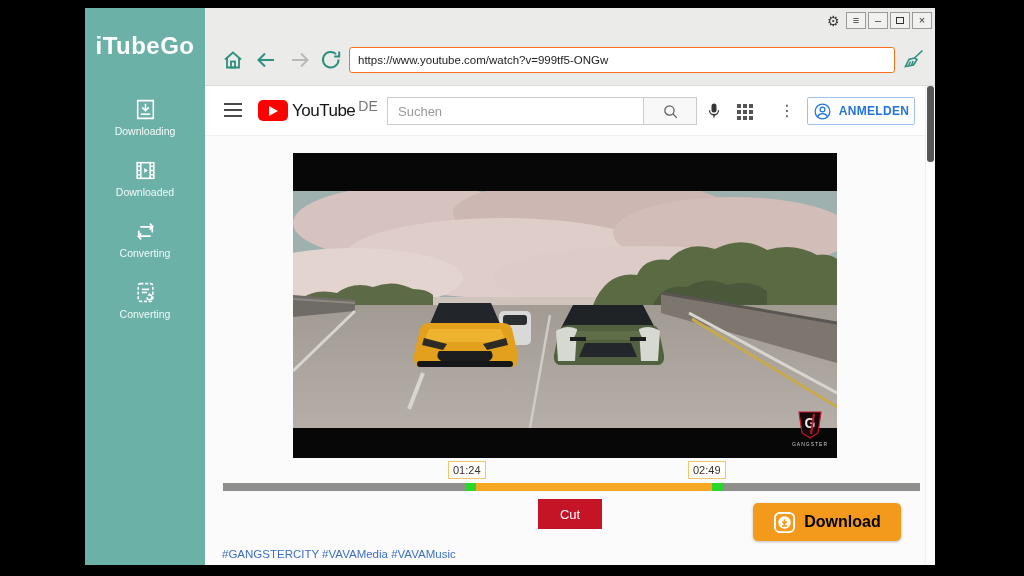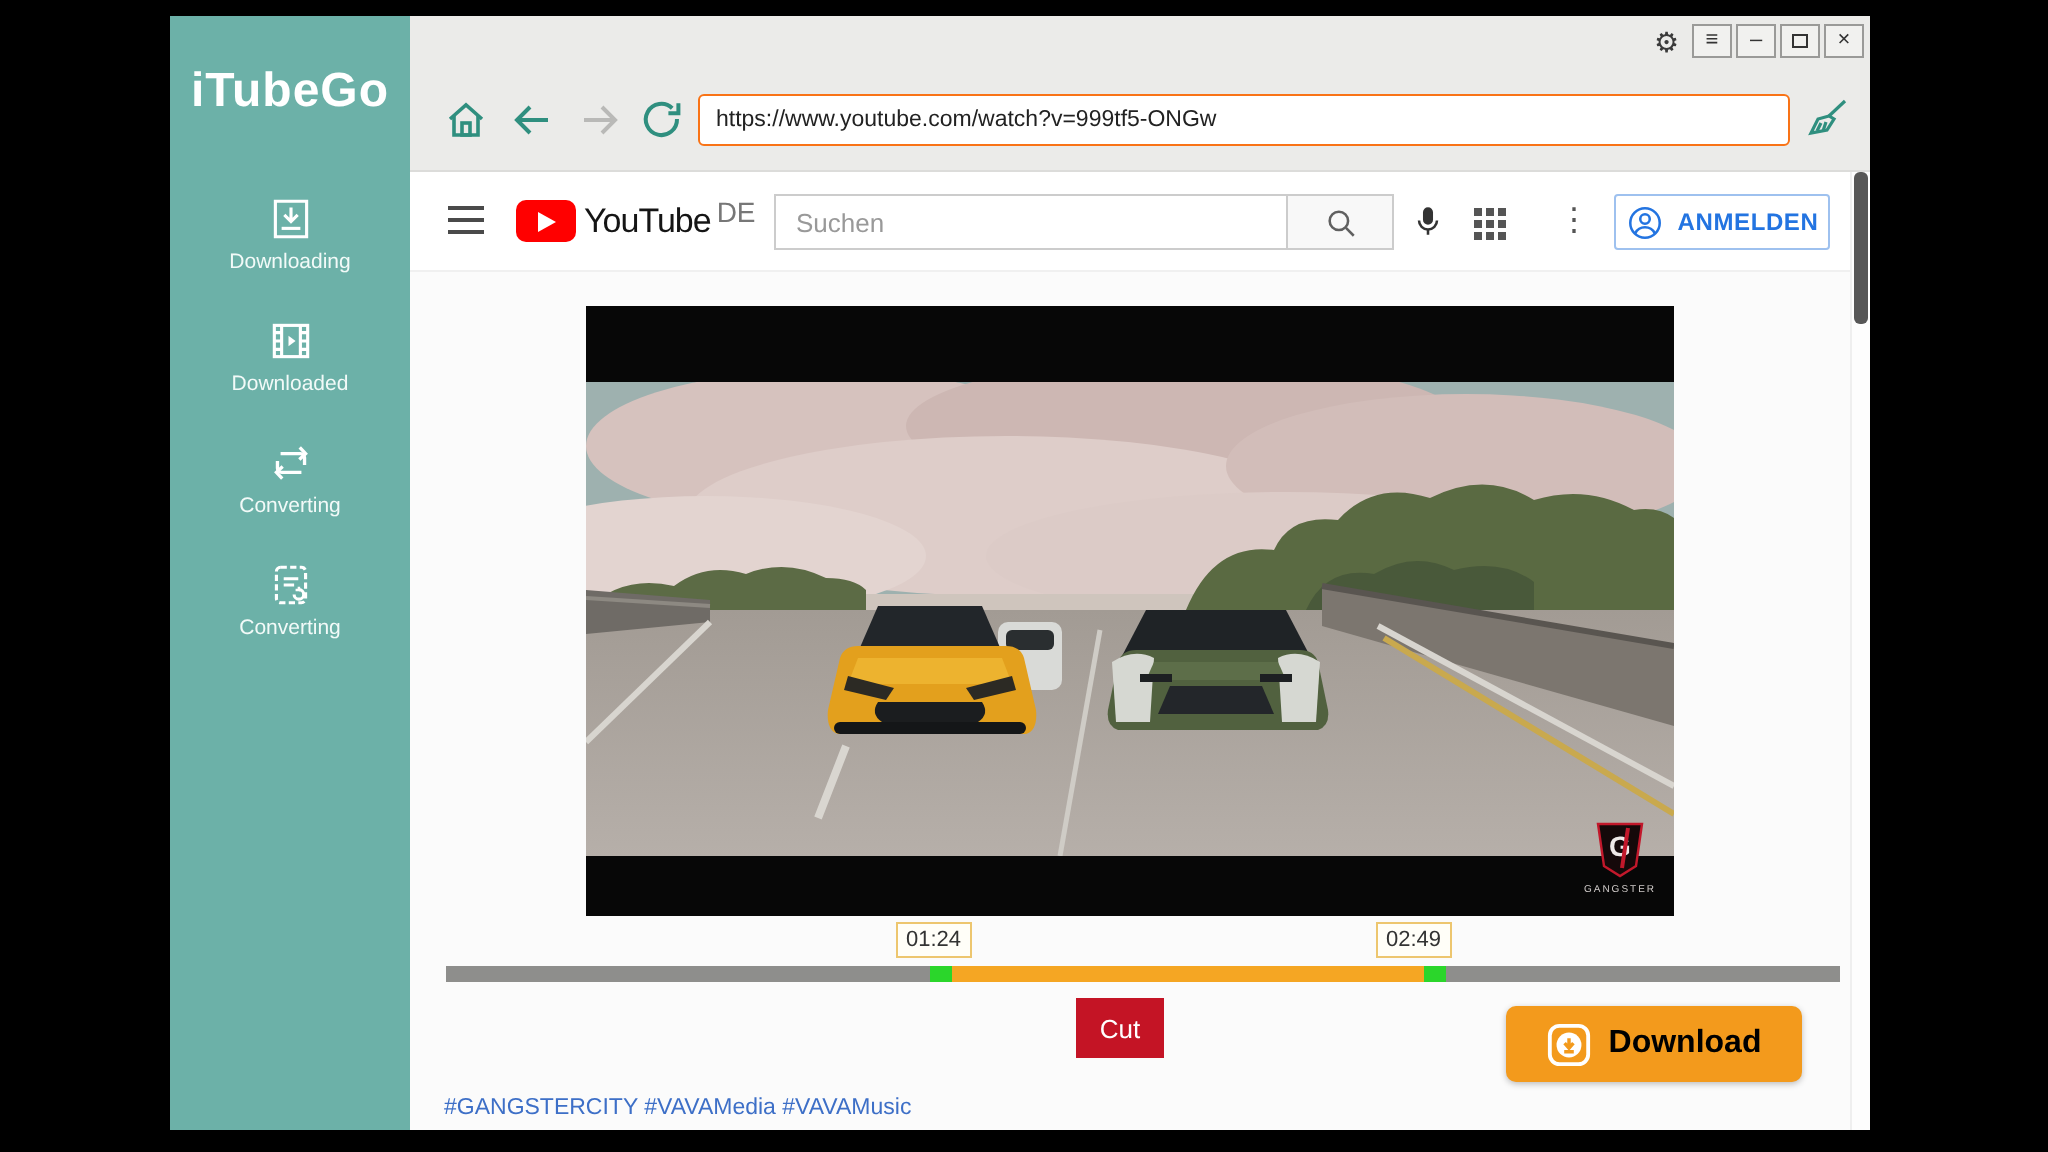--- a/index.html
+++ b/index.html
@@ -48,21 +48,21 @@
           display:flex;align-items:center;justify-content:center;gap:7px;cursor:pointer;}
   .signin .txt{color:#2374e1;font-size:12px;font-weight:bold;letter-spacing:.3px;}
   
   .yt-content{position:relative;height:429px;background:#fbfbfb;}
   .video{position:absolute;left:88px;top:17px;width:544px;height:305px;background:#000;cursor:pointer;}
   .time-label{position:absolute;top:325px;height:18px;line-height:16px;padding:0 4px;background:#fffef8;
               border:1px solid #edc66f;font-size:11px;color:#333;}
   .tl-bar{position:absolute;left:18px;top:347px;width:697px;height:8px;background:#8e8e8c;cursor:pointer;}
   .tl-orange{position:absolute;left:253px;top:0;width:236px;height:8px;background:#f5a623;}
   .tl-handle{position:absolute;top:0;width:11px;height:8px;background:#2bd62b;cursor:ew-resize;}
-  .cut-btn{position:absolute;left:333px;top:363px;width:44px;height:30px;background:#c41425;border:none;color:#fff;
+  .cut-btn{position:absolute;left:333px;top:363px;width:64px;height:30px;background:#c41425;border:none;color:#fff;
            font-size:13px;cursor:pointer;}
   .dl-btn{position:absolute;left:548px;top:367px;width:148px;height:38px;background:#f39a1c;border:none;border-radius:5px;
           display:flex;align-items:center;justify-content:center;gap:8px;cursor:pointer;box-shadow:0 1px 3px rgba(0,0,0,.25);}
   .dl-btn .txt{color:#000000;font-size:16px;font-weight:bold;}
   .hashtags{position:absolute;left:17px;top:412px;font-size:11.5px;color:#3d6fc7;cursor:pointer;white-space:nowrap;}
   
   .sb-track{position:absolute;top:0;right:0;width:10px;height:100%;background:#fdfdfd;border-left:1px solid #efefef;}
   .sb-thumb{position:absolute;top:0;right:1px;width:7px;height:76px;background:#575757;border-radius:3px;cursor:grab;}
 </style>
 </head>

